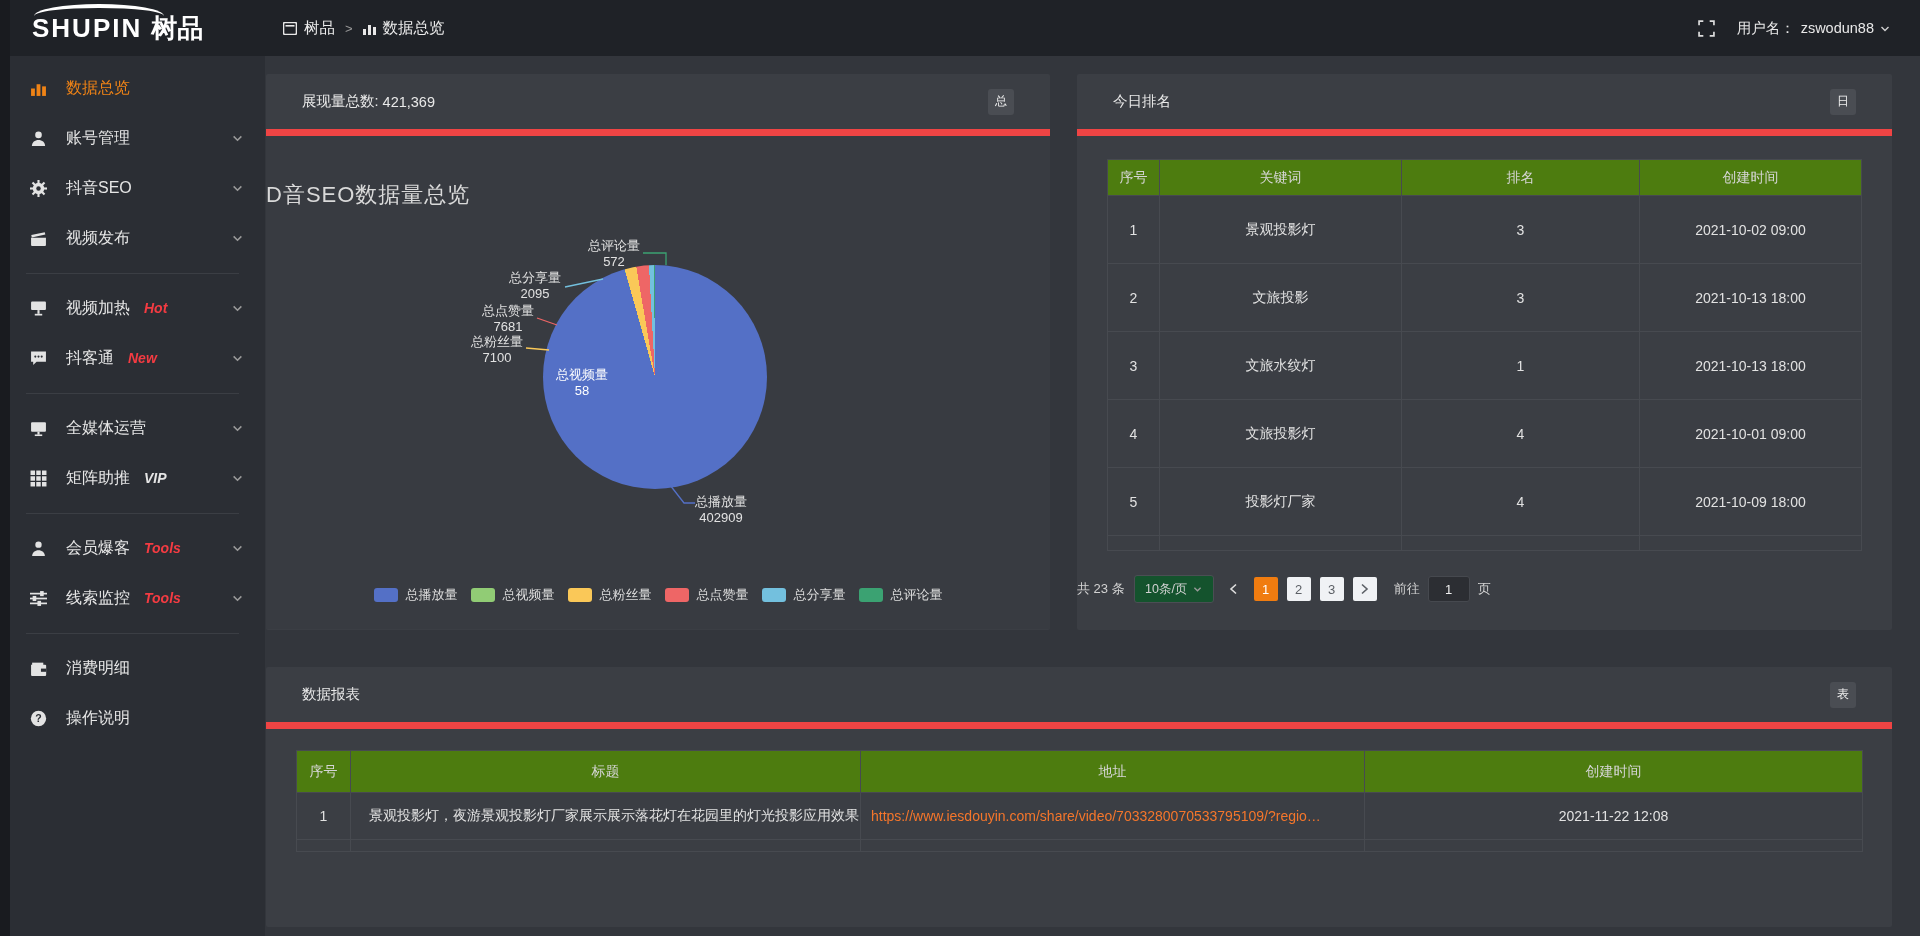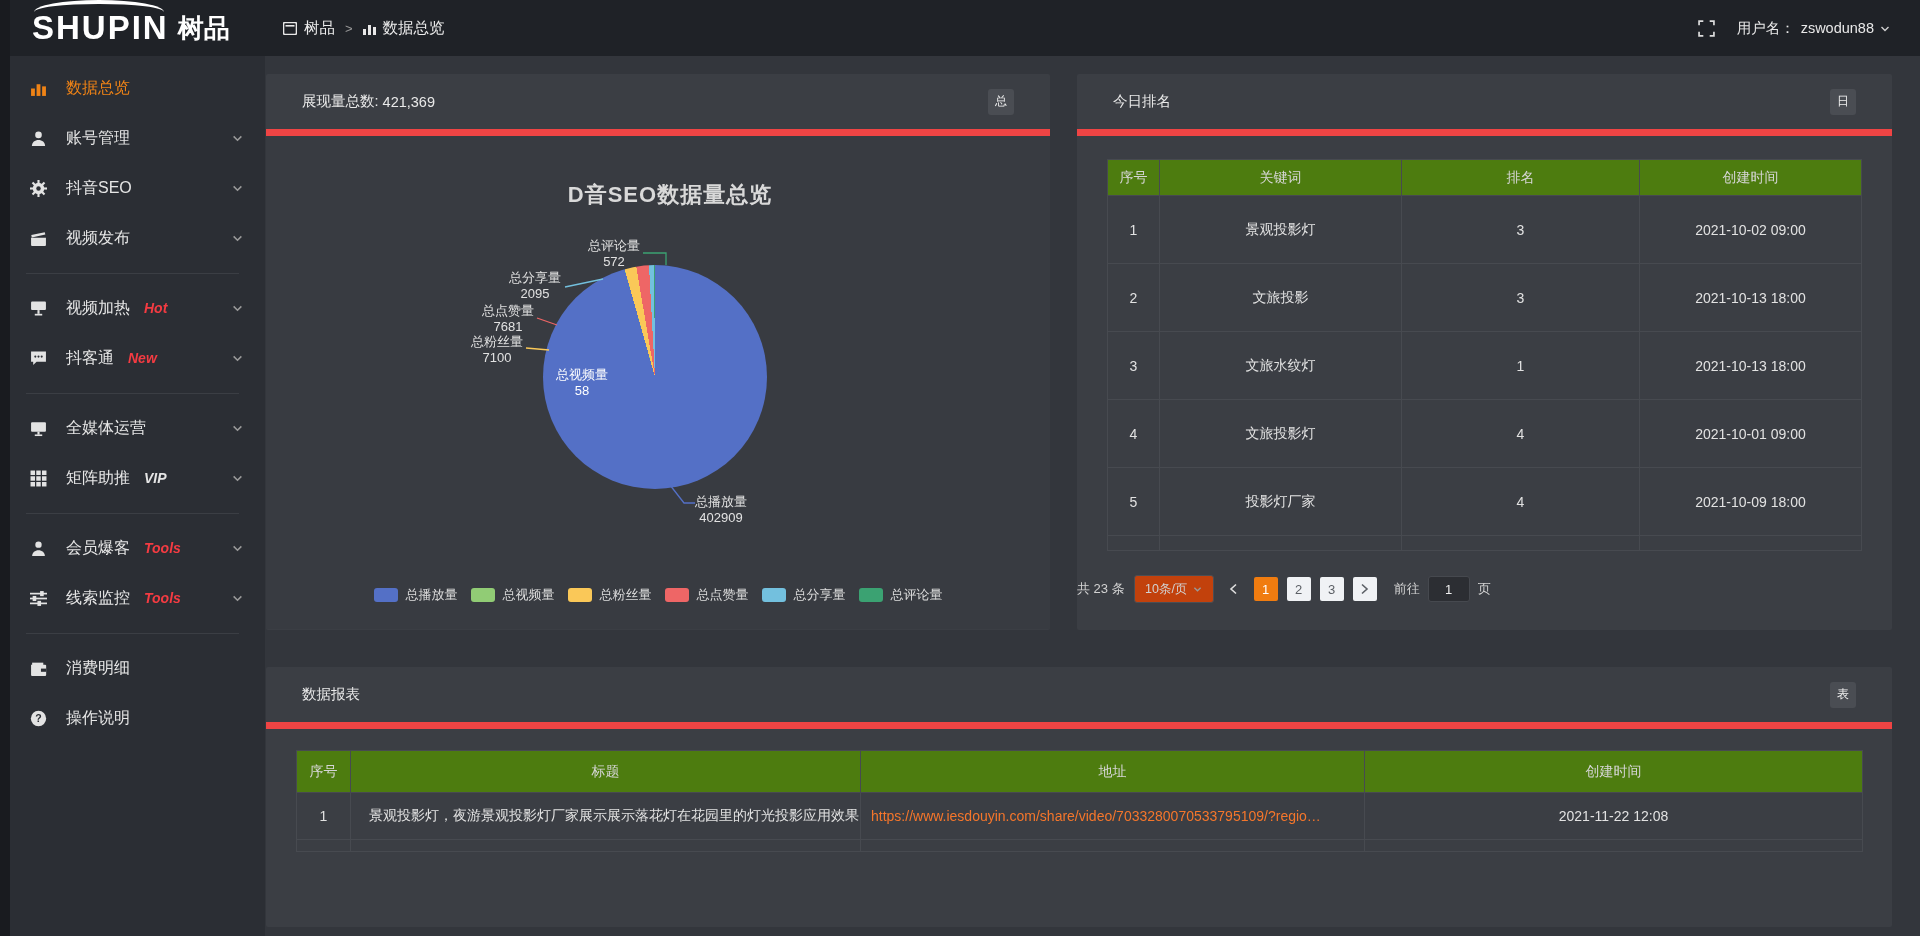--- a/index.html
+++ b/index.html
@@ -2,21 +2,21 @@
 <html><head>
 <meta charset="utf-8">
 <style>
   * { margin:0; padding:0; box-sizing:border-box; }
   html,body { width:1920px; height:936px; overflow:hidden; }
   body { background:#33363c; font-family:"Liberation Sans","DejaVu Sans",sans-serif; color:#e4e4e4; position:relative; }
 
   
   .topbar { position:absolute; top:0; left:0; width:1920px; height:56px; background:#1f2227; display:flex; align-items:center; z-index:20; }
   .logo { width:265px; padding-left:32px; display:flex; align-items:center; gap:9px; }
-  .logo-main { position:relative; font-size:33px; font-weight:bold; color:#fff; letter-spacing:2px; }
+  .logo-main { position:relative; font-size:26px; font-weight:bold; color:#fff; letter-spacing:2px; }
   .logo-arc { position:absolute; top:-9px; left:2px; width:130px; height:12px; border-top:4px solid #fff; border-radius:50% / 100% 100% 0 0; }
   .logo-cn { font-size:26px; font-weight:bold; color:#fff; }
   .crumbs { display:flex; align-items:center; gap:10px; font-size:15.5px; color:#ececec; margin-left:18px; }
   .crumb { display:flex; align-items:center; gap:7px; cursor:pointer; }
   .crumb-sep { color:#9a9a9a; font-size:13px; }
   .user-area { margin-left:auto; display:flex; align-items:center; gap:22px; padding-right:30px; font-size:14.5px; color:#e8e8e8; }
   .user-name { display:flex; align-items:center; gap:6px; cursor:pointer; }
 
   
   .edge-strip { position:absolute; left:0; top:0; width:10px; height:936px; background:#191b1f; z-index:40; }
@@ -40,21 +40,21 @@
   .tab.active { background:#f07c10; color:#fff; font-weight:bold; }
 
   .panels-row { display:flex; gap:27px; margin-bottom:37px; }
   .panel { background:#3b3e44; border-radius:2px; }
   .panel-hd { height:62px; display:flex; align-items:center; padding:0 36px; border-bottom:7px solid #ef4444; font-size:14.5px; color:#e9e9e9; }
   .corner-btn { margin-left:auto; width:26px; height:26px; background:#4a4d53; border-radius:3px; display:flex; align-items:center; justify-content:center; font-size:12px; color:#f0f0f0; cursor:pointer; }
 
   
   .chart-panel { width:785px; height:556px; }
   .chart-area { position:relative; height:493px; background:#383b41; }
-  .chart-title { position:absolute; top:44px; left:12px; width:100%; text-align:center; font-size:22px; font-weight:700; color:#d9d9d9; letter-spacing:1px; }
+  .chart-title { position:absolute; top:44px; left:0; width:100%; font-size:22px; font-weight:400; color:#d9d9d9; letter-spacing:1px; }
   #pie { position:absolute; left:277px; top:129px; width:224px; height:224px; border-radius:50%; }
   .lines { position:absolute; left:0; top:0; }
   .callout { position:absolute; font-size:13px; line-height:16px; color:#e2e2e2; text-align:center; }
   .callout.inpie { color:#fff; z-index:5; }
   .legend { position:absolute; left:0; right:0; top:450px; display:flex; justify-content:center; align-items:center; gap:13px; }
   .lg-item { display:flex; align-items:center; gap:8px; font-size:13px; color:#dedede; cursor:pointer; }
   .lg-swatch { width:24px; height:14px; border-radius:3px; }
 
   
   table { border-collapse:collapse; table-layout:fixed; }
@@ -62,21 +62,21 @@
   th { background:#4d7c0f; font-weight:normal; font-size:14px; color:#d6d6d6; }
   td { font-size:14px; color:#e2e2e2; text-align:center; }
 
   .rank-panel { flex:1; height:556px; }
   .rank-table { width:754px; margin:23px 30px 0; }
   .rank-table th { height:36px; }
   .rank-table td { height:68px; }
   .rank-table tr.stub td { height:15px; }
 
   .pagination { display:flex; align-items:center; gap:9px; margin-top:24px; font-size:13px; color:#d2d2d2; }
-  .pg-size { width:80px; height:28px; background:#c2410c; border:1px solid #4b4e54; border-radius:3px; display:flex; align-items:center; justify-content:center; gap:6px; font-size:12.5px; cursor:pointer; }
+  .pg-size { width:80px; height:28px; background:#14532d; border:1px solid #4b4e54; border-radius:3px; display:flex; align-items:center; justify-content:center; gap:6px; font-size:12.5px; cursor:pointer; }
   .pg-prev { width:22px; height:24px; display:flex; align-items:center; justify-content:center; cursor:pointer; }
   .pg-num { width:24px; height:24px; border-radius:2px; background:#f0f2f5; color:#5c6066; display:flex; align-items:center; justify-content:center; font-size:13px; cursor:pointer; }
   .pg-num.active { background:#f07c10; color:#fff; }
   .pg-goto { display:flex; align-items:center; gap:8px; margin-left:8px; }
   .pg-input { width:42px; height:26px; background:#2c2e33; border:1px solid #46494f; border-radius:3px; color:#eee; text-align:center; font-size:13px; }
 
   .report-panel { height:260px; }
   .report-table { width:1566px; margin:21px 30px 0; }
   .report-table th { height:42px; }
   .report-table td { height:47px; }

